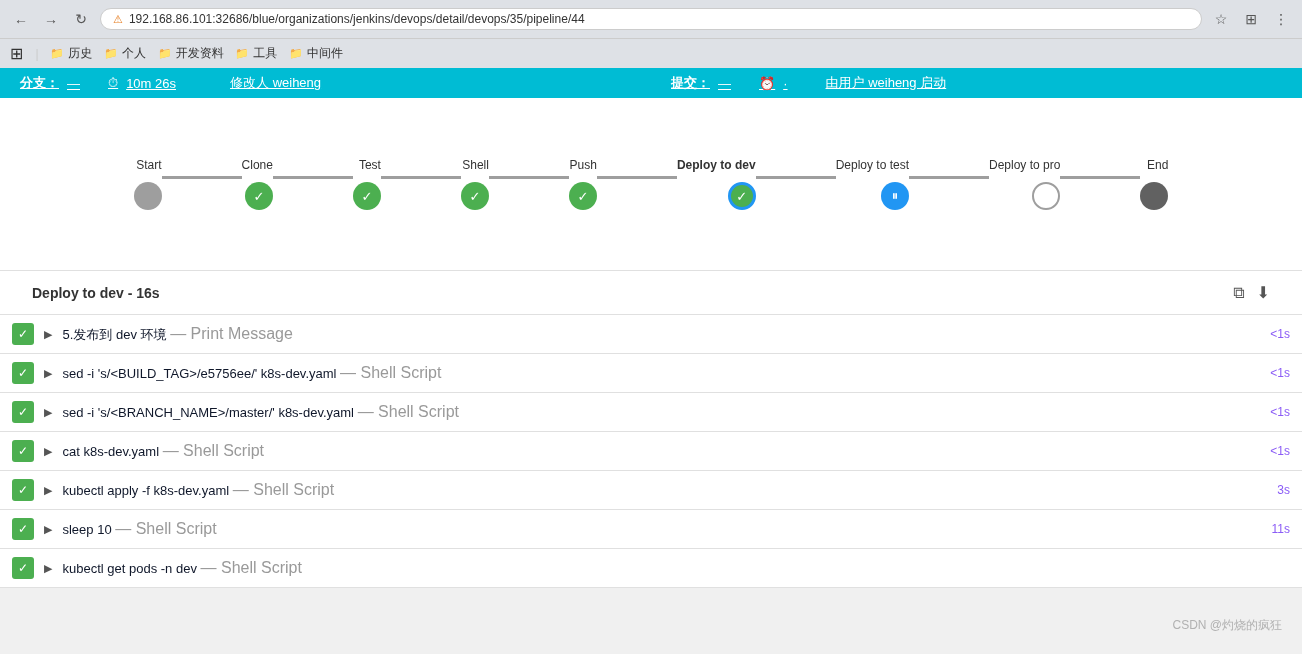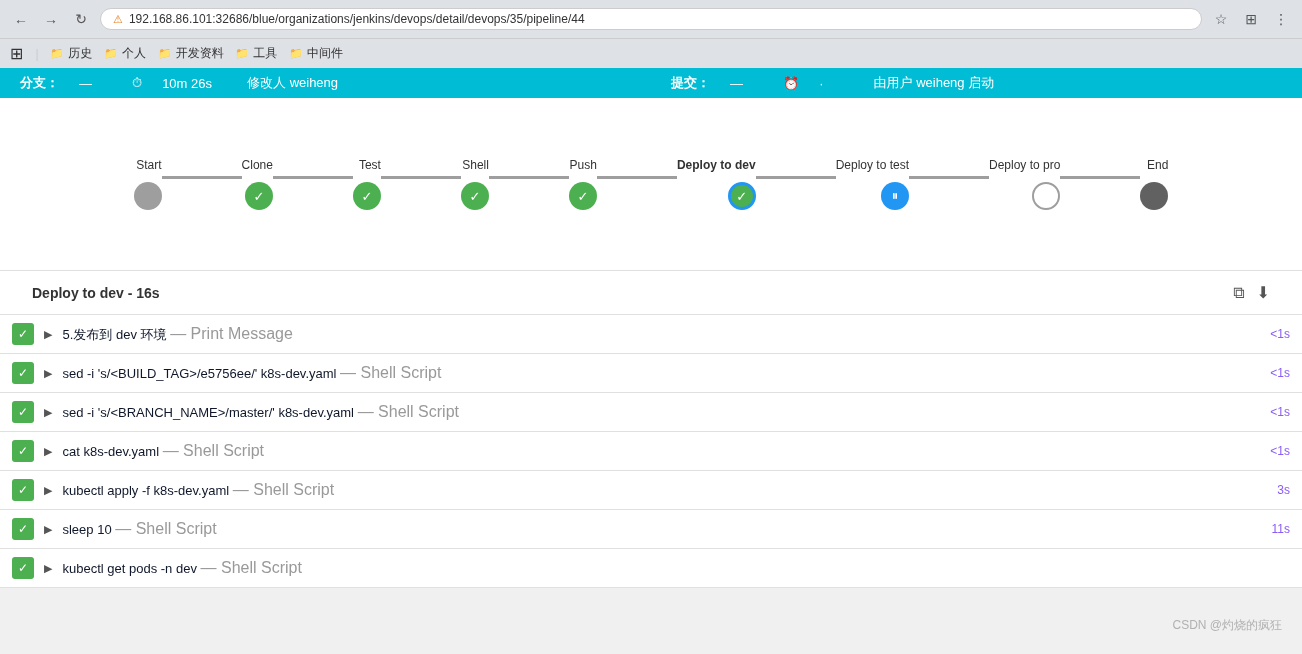--- a/index.html
+++ b/index.html
@@ -59,23 +59,24 @@
 
     
     .header-info {
       background: #00bcd4;
       padding: 6px 20px;
       display: grid;
       grid-template-columns: 1fr 1fr;
       gap: 4px 40px;
     }
     .header-row {
-      display: flex; align-items: center; gap: 20px;
+      display: flex; align-items: center; gap: 8px;
       color: white;
       font-size: 13px;
+      text-decoration: underline;
     }
     .header-label { font-weight: bold; min-width: 30px; }
     .header-value { color: white; }
 
     
     .pipeline-container {
       background: white;
       padding: 40px 20px 20px;
     }
     .pipeline-stages {
@@ -218,21 +219,21 @@
     <span>中间件</span>
   </span>
 </div>
 
 <div class="header-info">
   <div class="header-row">
     <span class="header-label">分支：</span>
     <span class="header-value">—</span>
     <span style="margin-left:20px;">⏱</span>
     <span class="header-value">10m 26s</span>
-    <span style="margin-left:15px;text-align:center;">修改人 weiheng</span>
+    <span style="margin-left:46px;text-align:center;">修改人 weiheng</span>
   </div>
   <div class="header-row">
     <span class="header-label">提交：</span>
     <span class="header-value">—</span>
     <span style="margin-left:20px;">⏰</span>
     <span class="header-value">·</span>
     <span style="margin-left:30px;">由用户 weiheng 启动</span>
   </div>
 </div>
 

